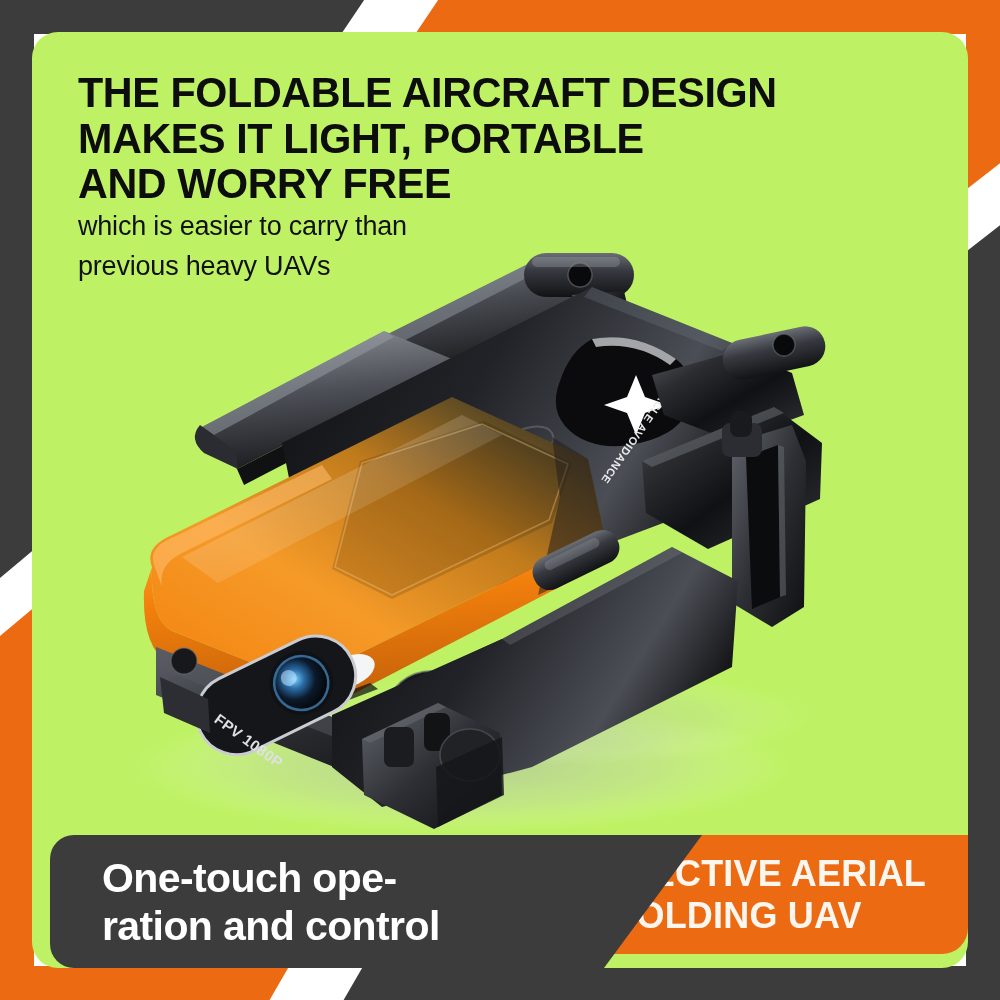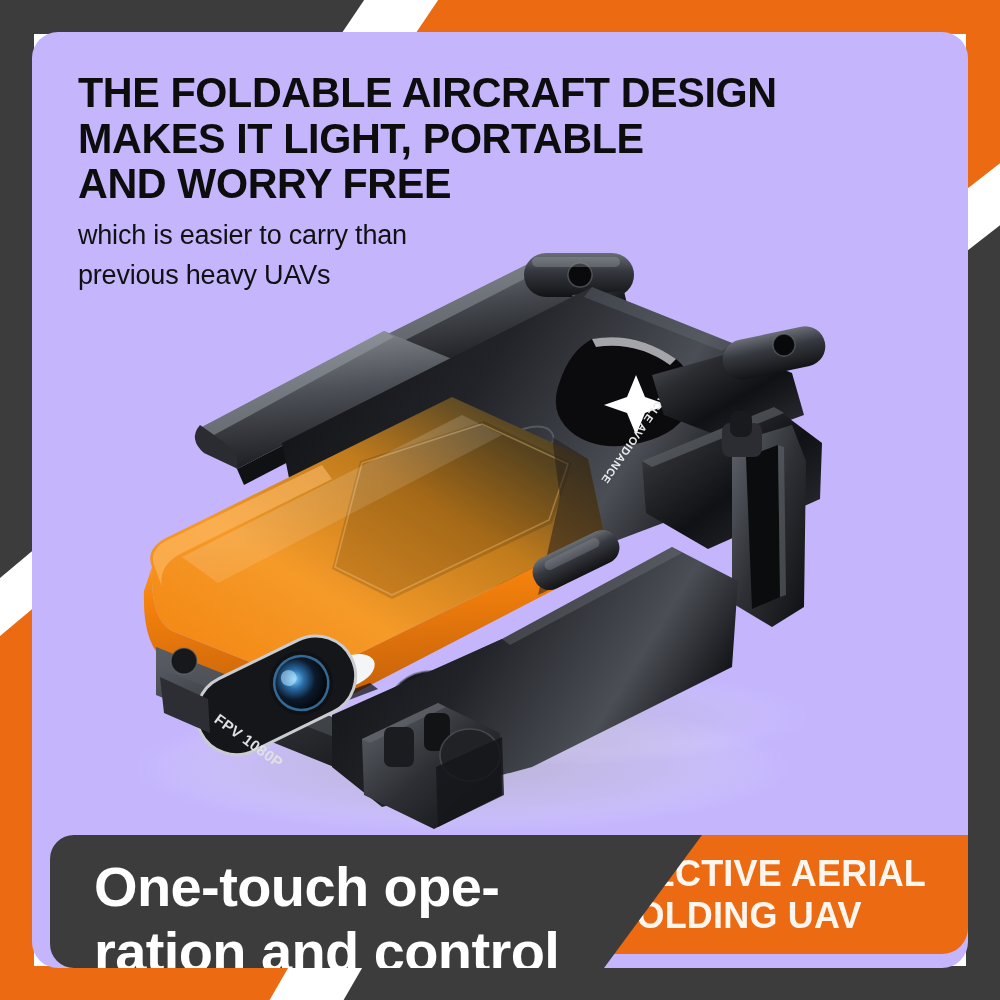--- a/index.html
+++ b/index.html
@@ -54,42 +54,42 @@
   .slash-bot {
     left:280px; bottom:-14px; width:74px; height:64px;
     background:#ffffff;
     transform:skewX(-30deg);
   }
 
   
   #card {
     position:absolute;
     left:32px; top:32px; right:32px; bottom:32px;
-    background:#c4b5fd;
+    background:#bef264;
     border-radius:26px;
     overflow:hidden;
   }
 
   
   #headline-block {
     position:absolute;
     left:46px; top:38px; width:860px;
   }
   .headline {
     font-size:43px;
     font-weight:bold;
     line-height:1.06;
     letter-spacing:-0.4px;
     color:#0d0d0d;
     transform:scaleX(0.96);
     transform-origin:left center;
     white-space:nowrap;
   }
   .subline {
-    margin-top:13px;
+    margin-top:4px;
     font-size:27px;
     font-weight:normal;
     line-height:1.18;
     color:#111111;
     letter-spacing:-0.2px;
   }
 
   
   #stage {
     position:absolute;
@@ -104,23 +104,23 @@
     left:18px; bottom:0; width:700px; height:133px;
     background:#3c3c3c;
     border-top-left-radius:24px;
     border-bottom-left-radius:24px;
     
     clip-path:polygon(0 0, 652px 0, 554px 133px, 0 133px);
     z-index:6;
   }
   #caption-dark .cap-text {
     position:absolute;
-    left:44px; top:20px; width:560px;
+    left:52px; top:20px; width:560px;
     color:#ffffff;
-    font-size:56px;
+    font-size:41px;
     font-weight:bold;
     line-height:1.16;
     letter-spacing:-0.6px;
   }
   #caption-orange {
     position:absolute;
     left:436px; bottom:14px; right:0; height:119px;
     background:#ec6a11;
     border-bottom-right-radius:26px;
     clip-path:polygon(82px 0, 100% 0, 100% 100%, 0 100%);

